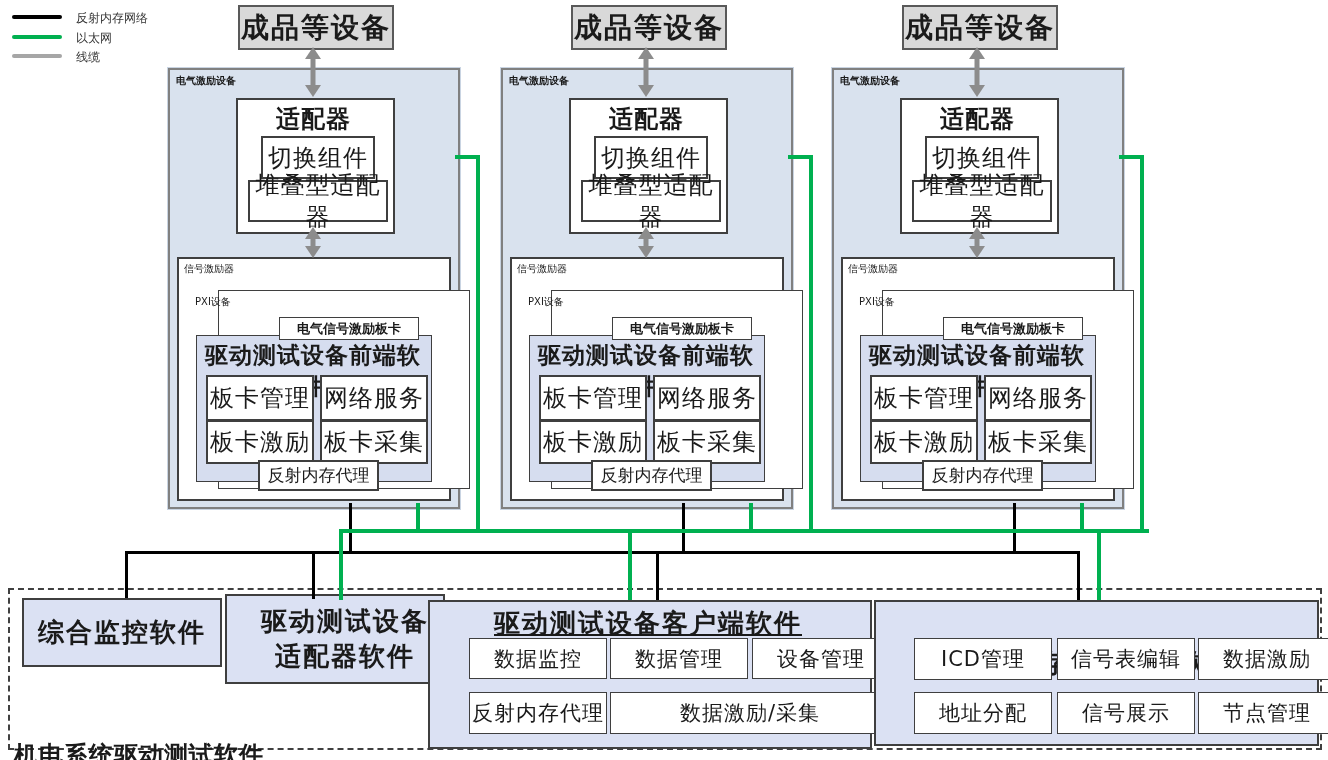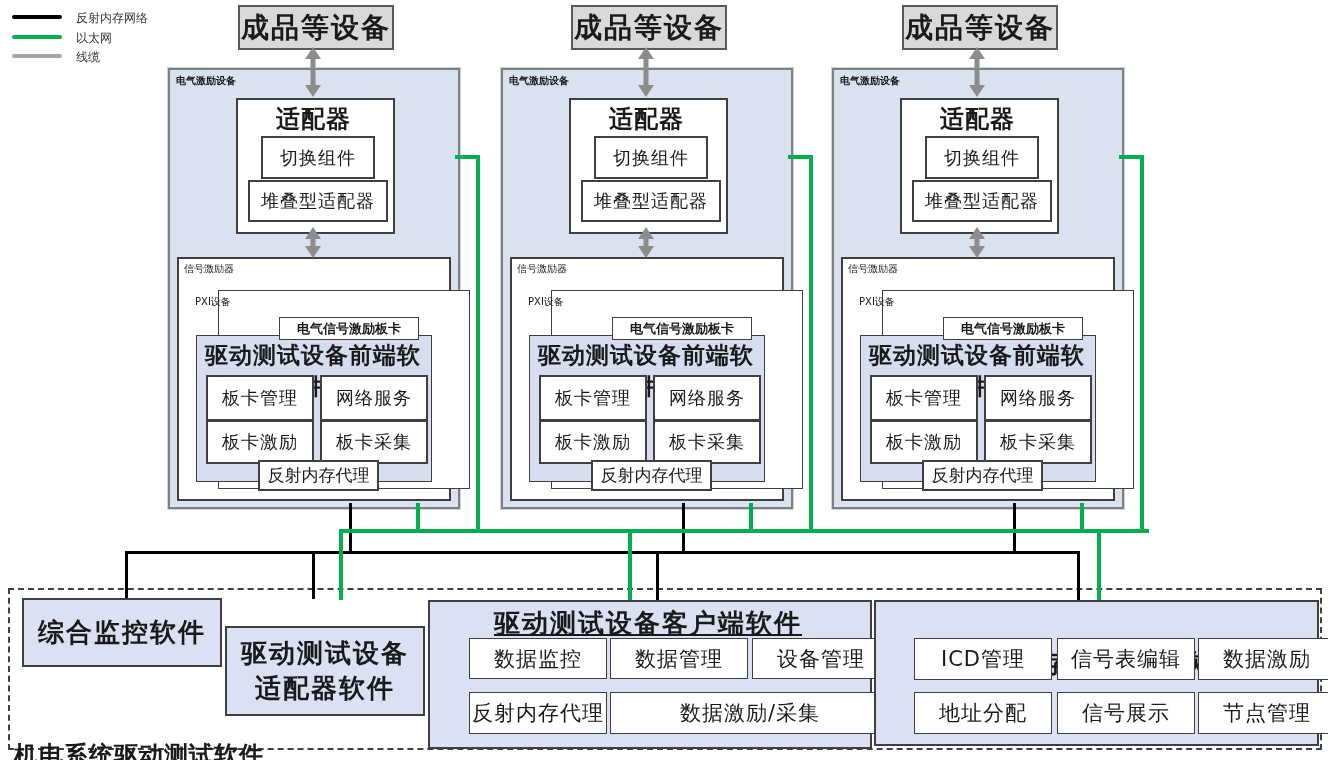--- a/index.html
+++ b/index.html
@@ -9,21 +9,21 @@
   
   .finished-box{position:absolute;background:#d9d9d9;border:2px solid #595959;
                 display:flex;align-items:center;justify-content:center;
                 font-size:28px;font-weight:600;letter-spacing:2px;}
   .outer-box{position:absolute;background:#d9e2ee;border:2px solid #808080;box-shadow:0 0 0 1px #c9d4e2;}
   .wbox{position:absolute;background:#ffffff;border:2px solid #3f3f3f;
         display:flex;align-items:center;justify-content:center;text-align:center;}
   .thin{border-width:1.5px;margin-left:31px;}
   .lbl{position:absolute;font-size:10px;font-weight:600;}
   .title24{position:absolute;font-size:24px;font-weight:600;text-align:center;letter-spacing:1px;}
-  .c20{font-size:18px;letter-spacing:1px;text-align:center;}
+  .c20{font-size:24px;letter-spacing:1px;text-align:center;}
   .fe-box{position:absolute;background:#d6ddef;border:1.5px solid #3f3f3f;}
   .fe-title{position:absolute;font-size:23px;font-weight:700;text-align:center;letter-spacing:1px;}
   .blabel{font-size:13px;font-weight:600;}
   .agent{font-size:17px;}
   
   .hline,.vline{position:absolute;z-index:4;}
   .black{background:#000000;}
   .green{background:#00b050;z-index:5;}
   .hline{height:3px;} .vline{width:3px;}
   .hline.green{height:4px;} .vline.green{width:4px;}
@@ -183,21 +183,21 @@
   <div class="hline green" style="left:339px;top:529px;width:810px;"></div>
   <div class="vline green" style="left:339px;top:529px;height:71px;"></div>
   <div class="vline green" style="left:628px;top:529px;height:71px;"></div>
   <div class="vline green" style="left:1097px;top:529px;height:71px;"></div>
 
   <div class="dashed-box" style="left:8px;top:588px;width:1310px;height:158px;"></div>
   <div class="container-label" style="left:14px;top:708px;margin-top:31px;">机电系统驱动测试软件</div>
 
   <div class="soft-box soft-title" style="left:22px;top:598px;width:196px;height:65px;">综合监控软件</div>
 
-  <div class="soft-box" style="left:225px;top:626px;width:196px;height:86px;flex-direction:column;">
+  <div class="soft-box" style="left:225px;top:594px;width:196px;height:86px;flex-direction:column;padding-left:20px;">
     <div class="soft-title">驱动测试设备</div>
     <div class="soft-title">适配器软件</div>
   </div>
 
   <div class="soft-box" style="left:428px;top:600px;width:440px;height:145px;"></div>
   <div class="abs soft-title" style="left:428px;top:606px;width:440px;text-align:center;text-decoration:underline;">驱动测试设备客户端软件</div>
   <div class="wbox thin sub21" style="left:438px;top:638px;width:136px;height:39px;">数据监控</div>
   <div class="wbox thin sub21" style="left:579px;top:638px;width:136px;height:39px;">数据管理</div>
   <div class="wbox thin sub21" style="left:721px;top:638px;width:136px;height:39px;">设备管理</div>
   <div class="wbox thin sub21" style="left:438px;top:692px;width:136px;height:40px;">反射内存代理</div>

